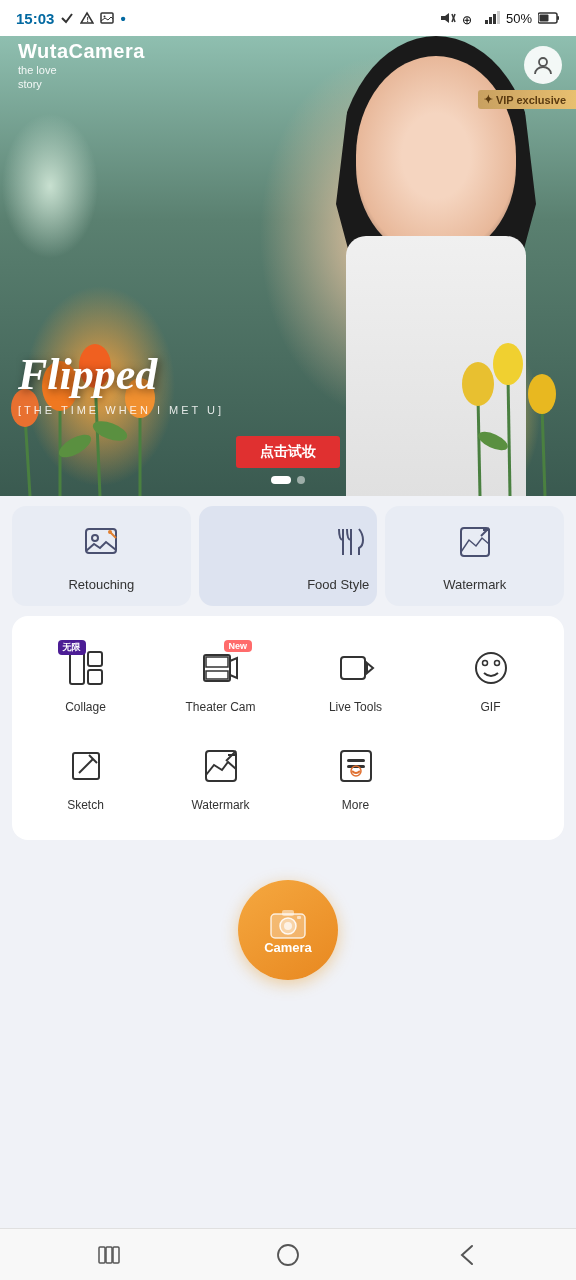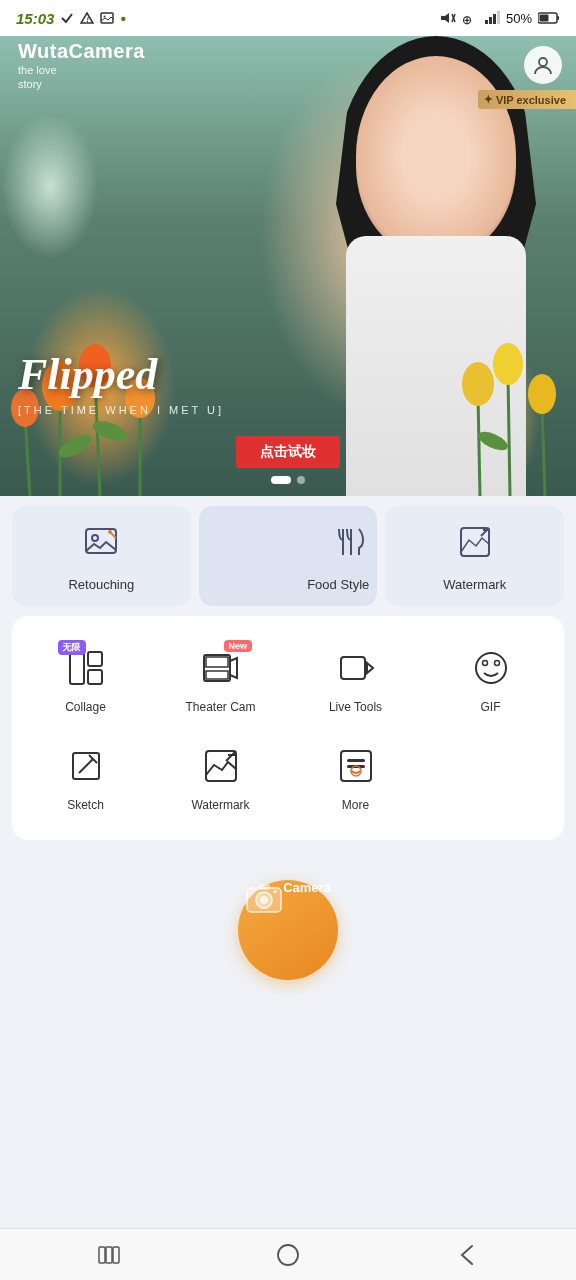--- a/index.html
+++ b/index.html
@@ -18,25 +18,24 @@
       background: #fff;
       padding: 6px 16px;
       display: flex;
       align-items: center;
       justify-content: space-between;
       height: 36px;
     }
     .status-left {
       font-size: 15px;
       font-weight: 600;
-      color: #4d7c0f;
+      color: #0369a1;
       display: flex;
       align-items: center;
       gap: 6px;
-      font-style: italic;
     }
     .status-right {
       display: flex;
       align-items: center;
       gap: 6px;
       font-size: 13px;
       color: #111;
     }
 
     
@@ -252,21 +251,21 @@
       width: 48px;
       height: 48px;
       display: flex;
       align-items: center;
       justify-content: center;
     }
     .tool-badge {
       position: absolute;
       top: -4px;
       left: -4px;
-      background: #8b5cf6;
+      background: #4c1d95;
       color: #fff;
       font-size: 9px;
       font-weight: 700;
       padding: 1px 5px;
       border-radius: 4px;
     }
     .tool-badge-new {
       position: absolute;
       top: -4px;
       left: -4px;
@@ -290,21 +289,22 @@
       justify-content: center;
       align-items: center;
       padding: 30px 0 20px;
     }
     .camera-btn {
       width: 100px;
       height: 100px;
       border-radius: 50%;
       background: linear-gradient(145deg, #f5a840, #e88820);
       display: flex;
-      flex-direction: row;
+      flex-direction: column;
+      align-items: center;
       justify-content: center;
       gap: 0;
       cursor: pointer;
       box-shadow: 0 4px 16px rgba(230,150,30,0.4);
     }
     .camera-btn-label {
       font-size: 13px;
       color: #fff;
       font-weight: 600;
     }

